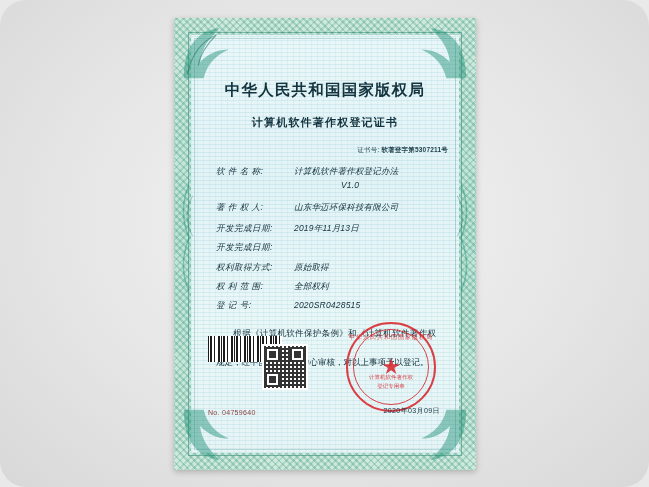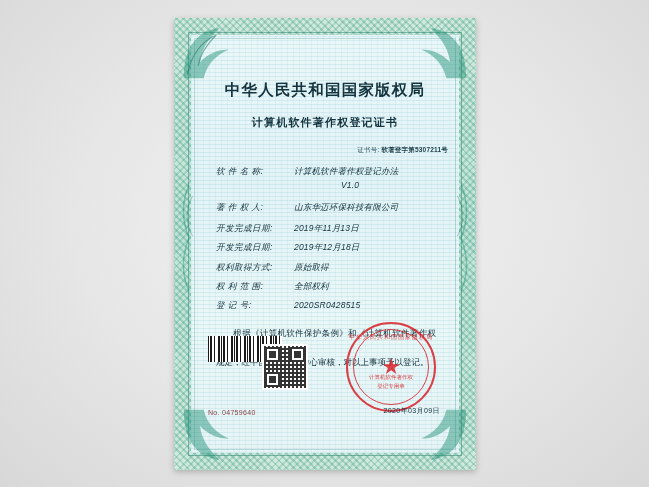--- a/index.html
+++ b/index.html
@@ -11,20 +11,21 @@
     height: 487px;
     overflow: hidden;
     font-family: "Liberation Sans", sans-serif;
     background: #e9e9e9;
   }
   #page {
     position: relative;
     width: 649px;
     height: 487px;
     background: radial-gradient(ellipse at 50% 45%, #f3f3f3 0%, #e6e6e6 55%, #d8d8d8 100%);
+    border-radius: 26px;
   }
 
   
   .cert {
     position: absolute;
     left: 174px;
     top: 18px;
     width: 302px;
     height: 452px;
     background: #ffffff;
@@ -352,21 +353,20 @@
           <div class="fvalue">山东华迈环保科技有限公司</div>
         </div>
 
         <div class="frow tight">
           <div class="flabel">开发完成日期:</div>
           <div class="fvalue">2019年11月13日</div>
         </div>
 
         <div class="frow tight">
           <div class="flabel">开发完成日期:</div>
-          <div class="fvalue">2019年12月18日</div>
         </div>
 
         <div class="frow tight">
           <div class="flabel">权利取得方式:</div>
           <div class="fvalue">原始取得</div>
         </div>
 
         <div class="frow tight">
           <div class="flabel">权 利 范 围:</div>
           <div class="fvalue">全部权利</div>

